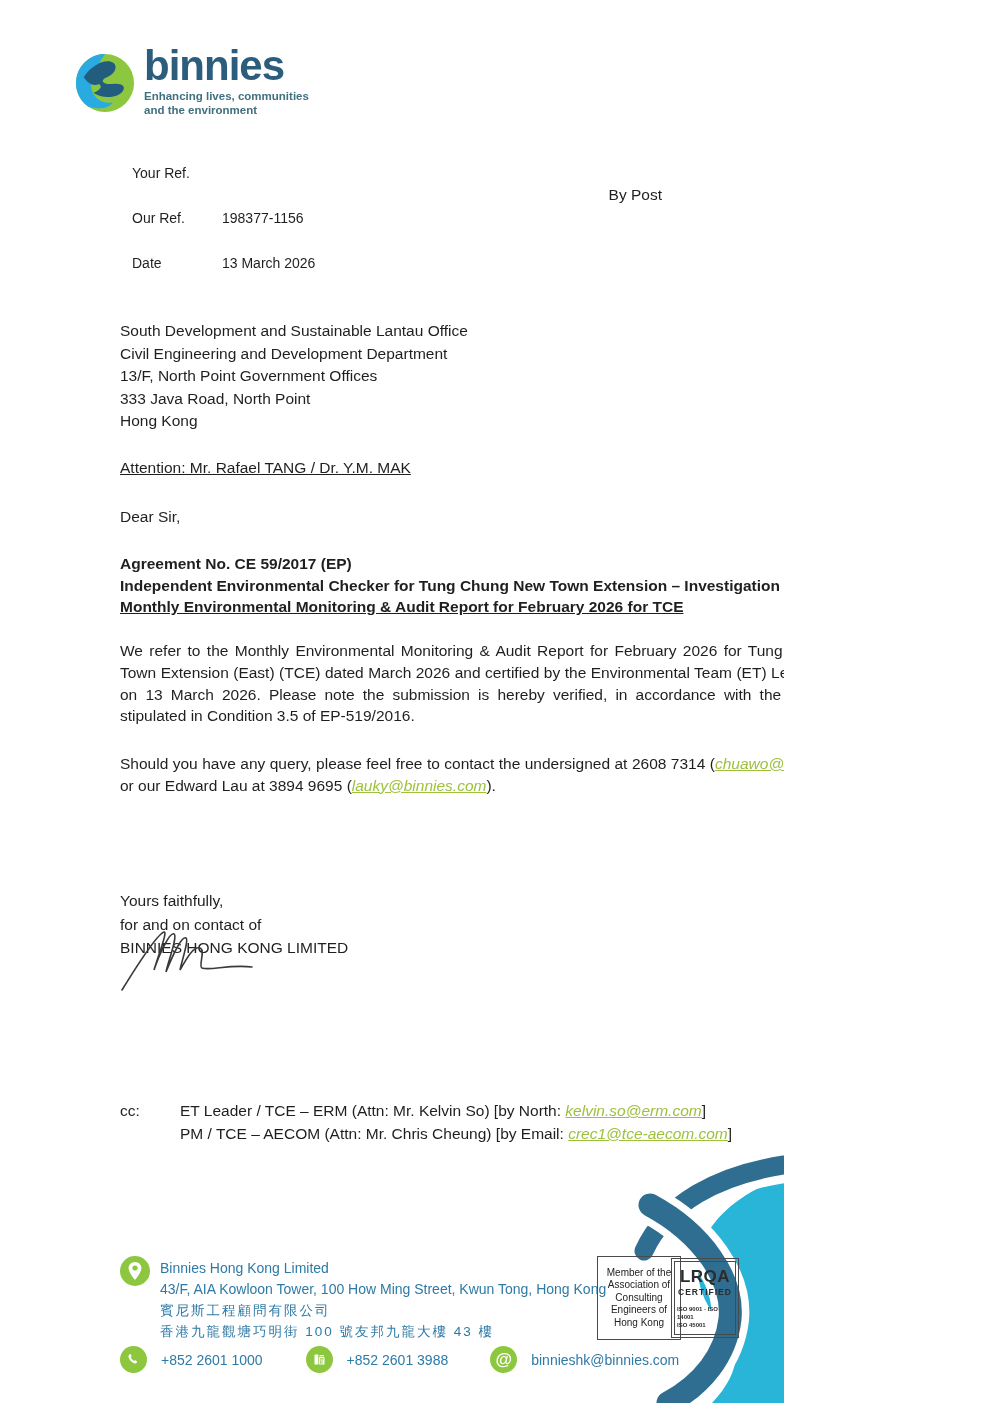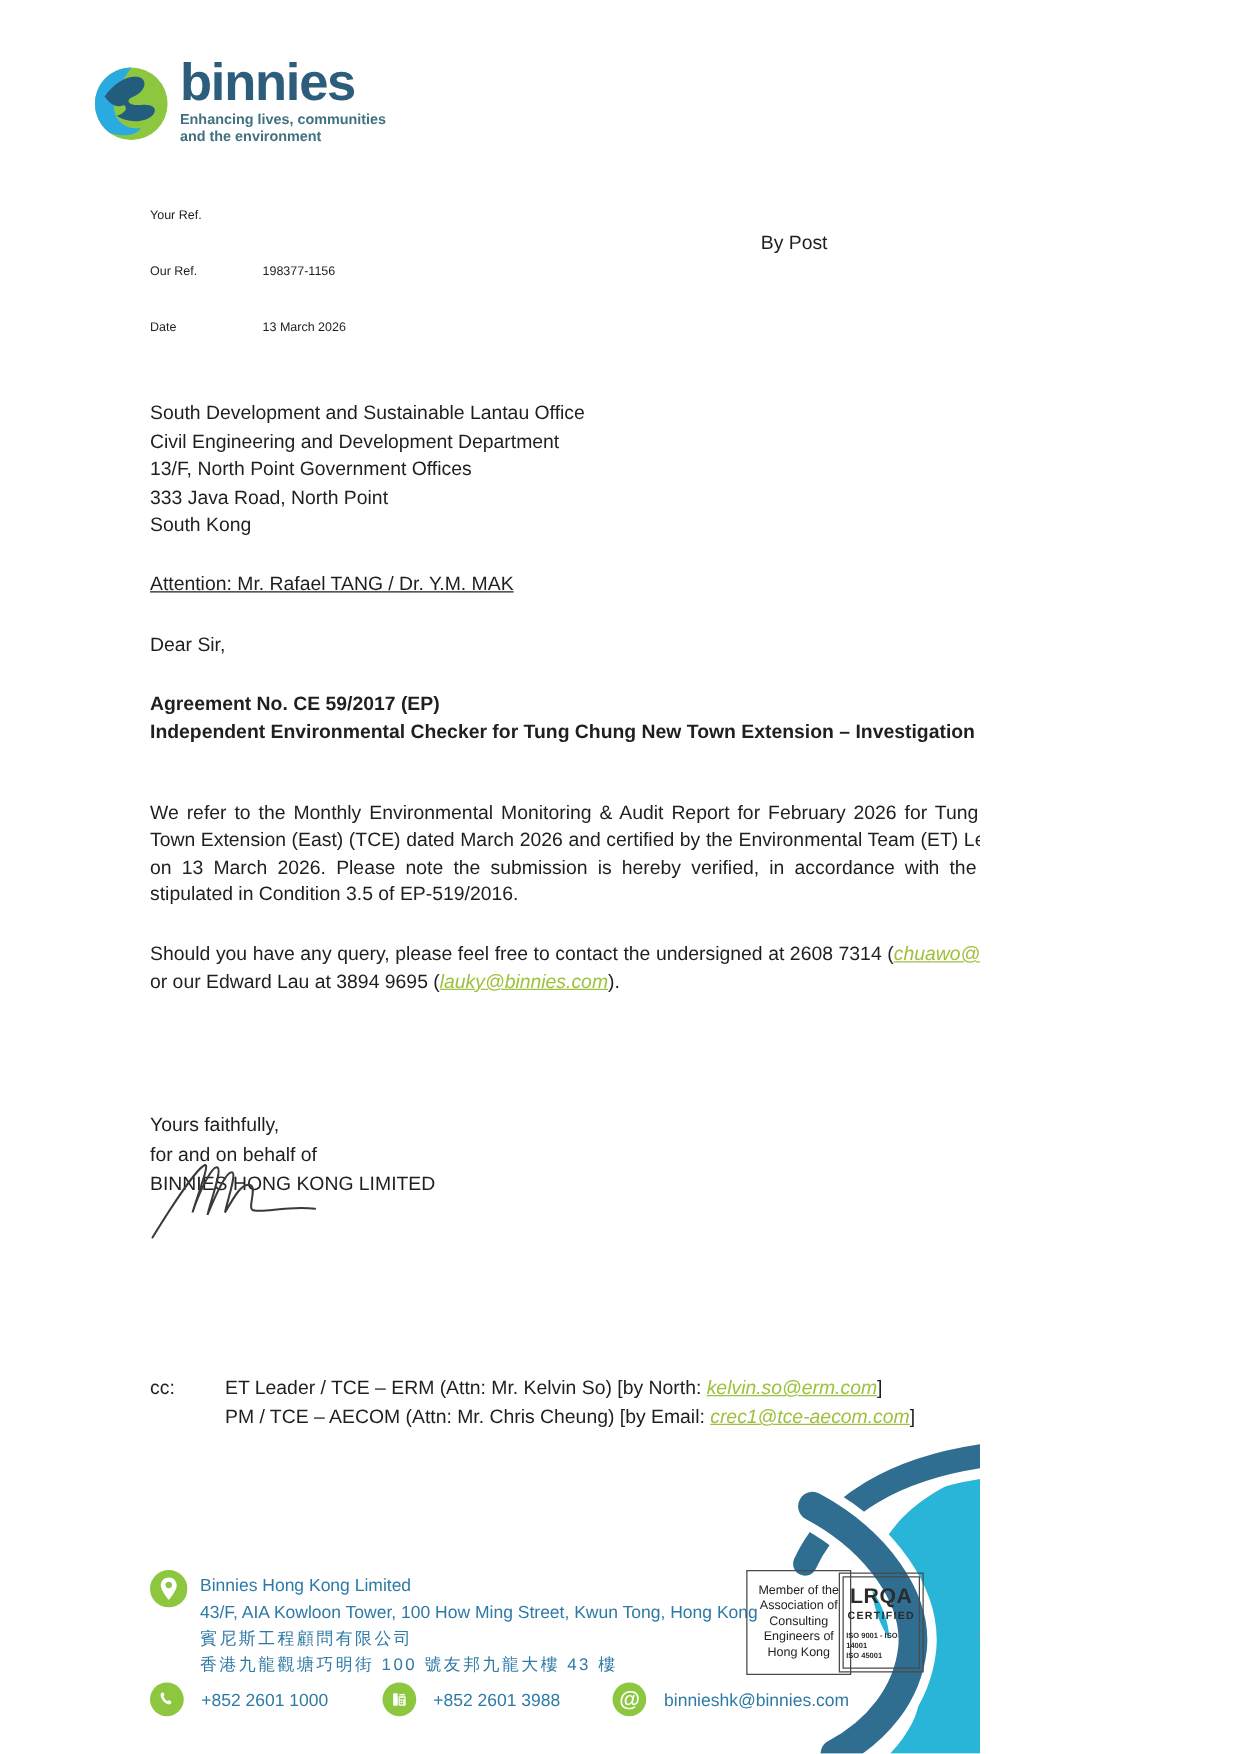--- a/index.html
+++ b/index.html
@@ -13,21 +13,21 @@
   }
   
   .logo{position:absolute;left:74px;top:46px;display:flex;align-items:flex-start;}
   .logo-mark{width:62px;height:62px;margin-top:6px;}
   .logo-text{margin-left:8px;}
   .brand{font-size:42px;font-weight:bold;color:#2c5d7c;letter-spacing:-1px;line-height:40px;}
   .tagline{font-size:11.5px;color:#41707f;line-height:14px;margin-top:3px;font-weight:bold;}
   
   .abs{position:absolute;}
   .label-col{display:inline-block;width:90px;}
-  .body-txt{font-size:10px;line-height:22px;}
+  .body-txt{font-size:14px;line-height:22px;margin-left:12px;}
   .by-post{position:absolute;right:122px;top:186px;font-size:15.5px;}
   
   .recipient{position:absolute;left:120px;top:320px;font-size:15.5px;line-height:22.5px;}
   .attention{position:absolute;left:120px;top:459px;font-size:15.5px;text-decoration:underline;}
   .salutation{position:absolute;left:120px;top:508px;font-size:15.5px;}
   
   .subject{position:absolute;left:120px;top:553px;font-size:15.5px;font-weight:bold;line-height:21.5px;}
   .subject .u{text-decoration:underline;}
   
   .para{position:absolute;left:120px;width:752px;font-size:15.5px;line-height:21.8px;text-align:justify;}
@@ -101,37 +101,38 @@
   </div>
   <div class="abs body-txt" style="left:120px;top:252px;">
     <span class="label-col">Date</span><span>13 March 2026</span>
   </div>
 
   <div class="recipient">
     <div>South Development and Sustainable Lantau Office</div>
     <div>Civil Engineering and Development Department</div>
     <div>13/F, North Point Government Offices</div>
     <div>333 Java Road, North Point</div>
-    <div>South Kong</div>
+    <div>Hong Kong</div>
   </div>
   <div class="attention">Attention: Mr. Rafael TANG / Dr. Y.M. MAK</div>
 
   <div class="salutation">Dear Sir,</div>
 
   <div class="subject">
     <div>Agreement No. CE 59/2017 (EP)</div>
     <div>Independent Environmental Checker for Tung Chung New Town Extension – Investigation</div>
+    <div class="u">Monthly Environmental Monitoring &amp; Audit Report for February 2026 for TCE</div>
   </div>
 
   <div class="para para1">We refer to the Monthly Environmental Monitoring &amp; Audit Report for February 2026 for Tung Chung New Town Extension (East) (TCE) dated March 2026 and certified by the Environmental Team (ET) Leader of TCE on 13 March 2026. Please note the submission is hereby verified, in accordance with the requirement stipulated in Condition 3.5 of EP-519/2016.</div>
   <div class="para para2"><span>Should you have any query, please feel free to contact the undersigned at 2608 7314 (</span><a class="green-link" href="#">chuawo@binnies.com</a><span>) or our Edward Lau at 3894 9695 (</span><a class="green-link" href="#">lauky@binnies.com</a><span>).</span></div>
 
   <div class="closing">
     <div>Yours faithfully,</div>
-    <div>for and on behalf of</div>
+    <div>for and on contact of</div>
     <div>BINNIES HONG KONG LIMITED</div>
   </div>
 
   <svg class="signature" width="150" height="72" viewBox="0 0 150 72" aria-hidden="true">
     <path d="M6,68 C22,42 42,12 48,10 C52,9 42,34 38,48 C44,30 54,10 58,12 C62,14 52,40 50,50 C58,30 66,14 70,16 C73,18 66,38 64,48 C72,34 78,24 84,26 C90,28 82,44 86,46 C94,49 114,42 136,45" fill="none" stroke="#3a3a3a" stroke-width="1.6" stroke-linecap="round"></path>
   </svg>
 
 
   <div class="cc">
     <div class="cc-label">cc:</div>

